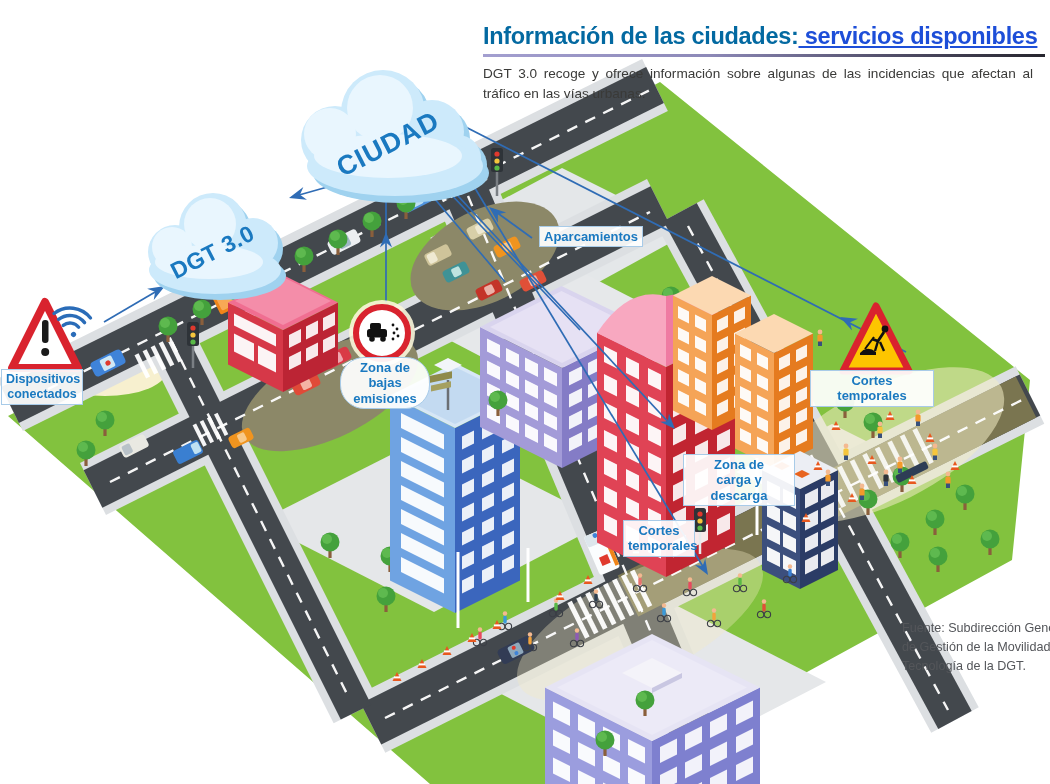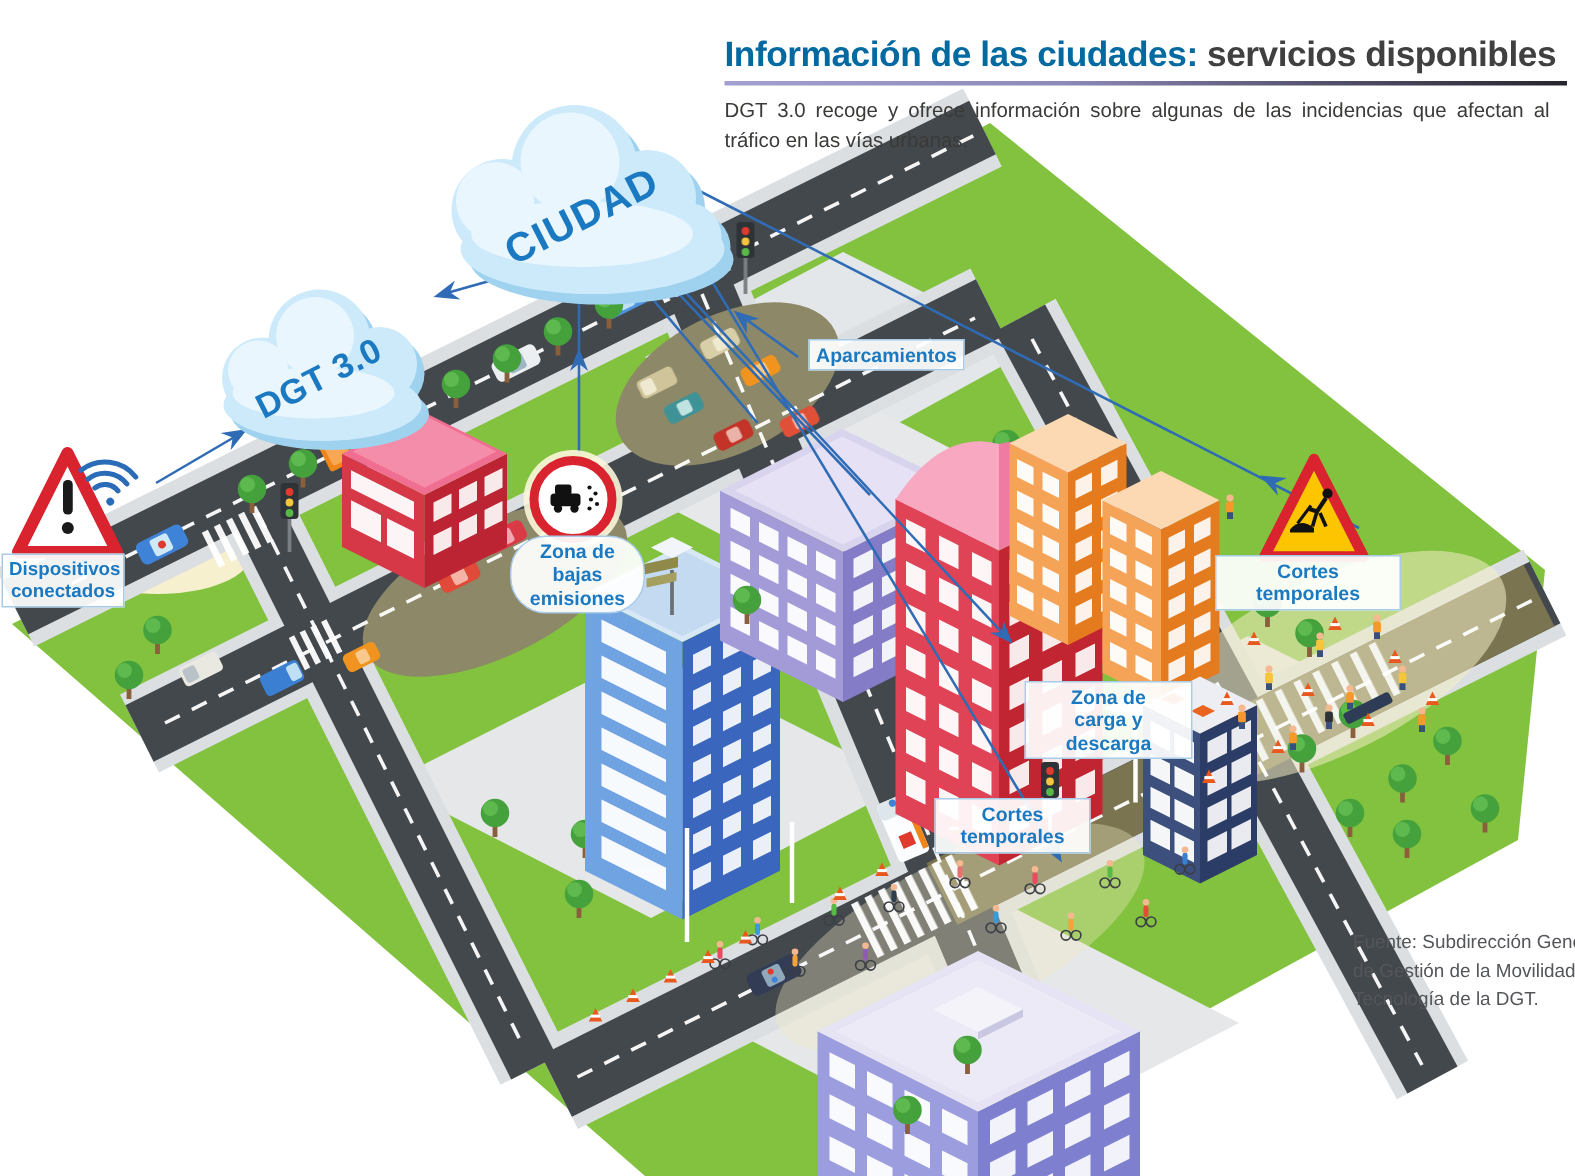--- a/index.html
+++ b/index.html
@@ -3,21 +3,21 @@
 <meta charset="utf-8">
 <style>
   html,body{margin:0;padding:0;background:#fff;}
   .stage{position:relative;width:1050px;height:784px;overflow:hidden;
          font-family:"Liberation Sans",sans-serif;background:#fff;}
   .stage svg{position:absolute;left:0;top:0;}
   
   .hdr{position:absolute;left:483px;top:24px;width:562px;z-index:5;}
   .hdr h1{margin:0;font-size:23.5px;line-height:1.1;letter-spacing:-.3px;font-weight:bold;}
   .t-blue{color:#0369a1;}
-  .t-black{color:#404040;}
+  .t-black{color:#1d4ed8;text-decoration:underline;}
   .hdr .rule{height:3px;margin-top:4px;
      background:linear-gradient(90deg,#a39fd0 0%,#8d89b8 40%,#55526e 70%,#26252d 100%);}
   .hdr p{margin:7px 12px 0 0;font-size:13.6px;line-height:1.48;color:#3a3a38;text-align:justify;}
   
   .tag{position:absolute;z-index:6;box-sizing:border-box;text-align:center;
        font-size:13px;font-weight:bold;color:#1a79c0;line-height:1.18;
        background:rgba(255,255,255,.93);border:1.5px solid #a8cbe8;
        padding:2px 4px;white-space:pre-line;}
   
   .src{position:absolute;left:862px;top:619px;width:168px;z-index:6;
@@ -742,21 +742,21 @@
   <p>DGT 3.0 recoge y ofrece información sobre algunas de las incidencias que afectan al tráfico en las vías urbanas.</p>
 </div>
 
 <div class="tag" style="left:1px;top:369px;width:82px;font-size:12.5px;">Dispositivos
 conectados</div>
 <div class="tag" style="left:523px;top:226px;width:104px;margin-left:16px;">Aparcamientos</div>
 <div class="tag" style="left:340px;top:357px;width:90px;border-radius:24px;">Zona de bajas
 emisiones</div>
 <div class="tag" style="left:683px;top:454px;width:112px;">Zona de
 carga y descarga</div>
-<div class="tag" style="left:623px;top:532px;width:104px;">Cortes
+<div class="tag" style="left:623px;top:520px;width:72px;">Cortes
 temporales</div>
 <div class="tag" style="left:810px;top:370px;width:124px;">Cortes temporales</div>
 
 <div class="src">Fuente: Subdirección General
 de Gestión de la Movilidad y
 Tecnología de la DGT.</div>
 
 </div>
 
 </body></html>

